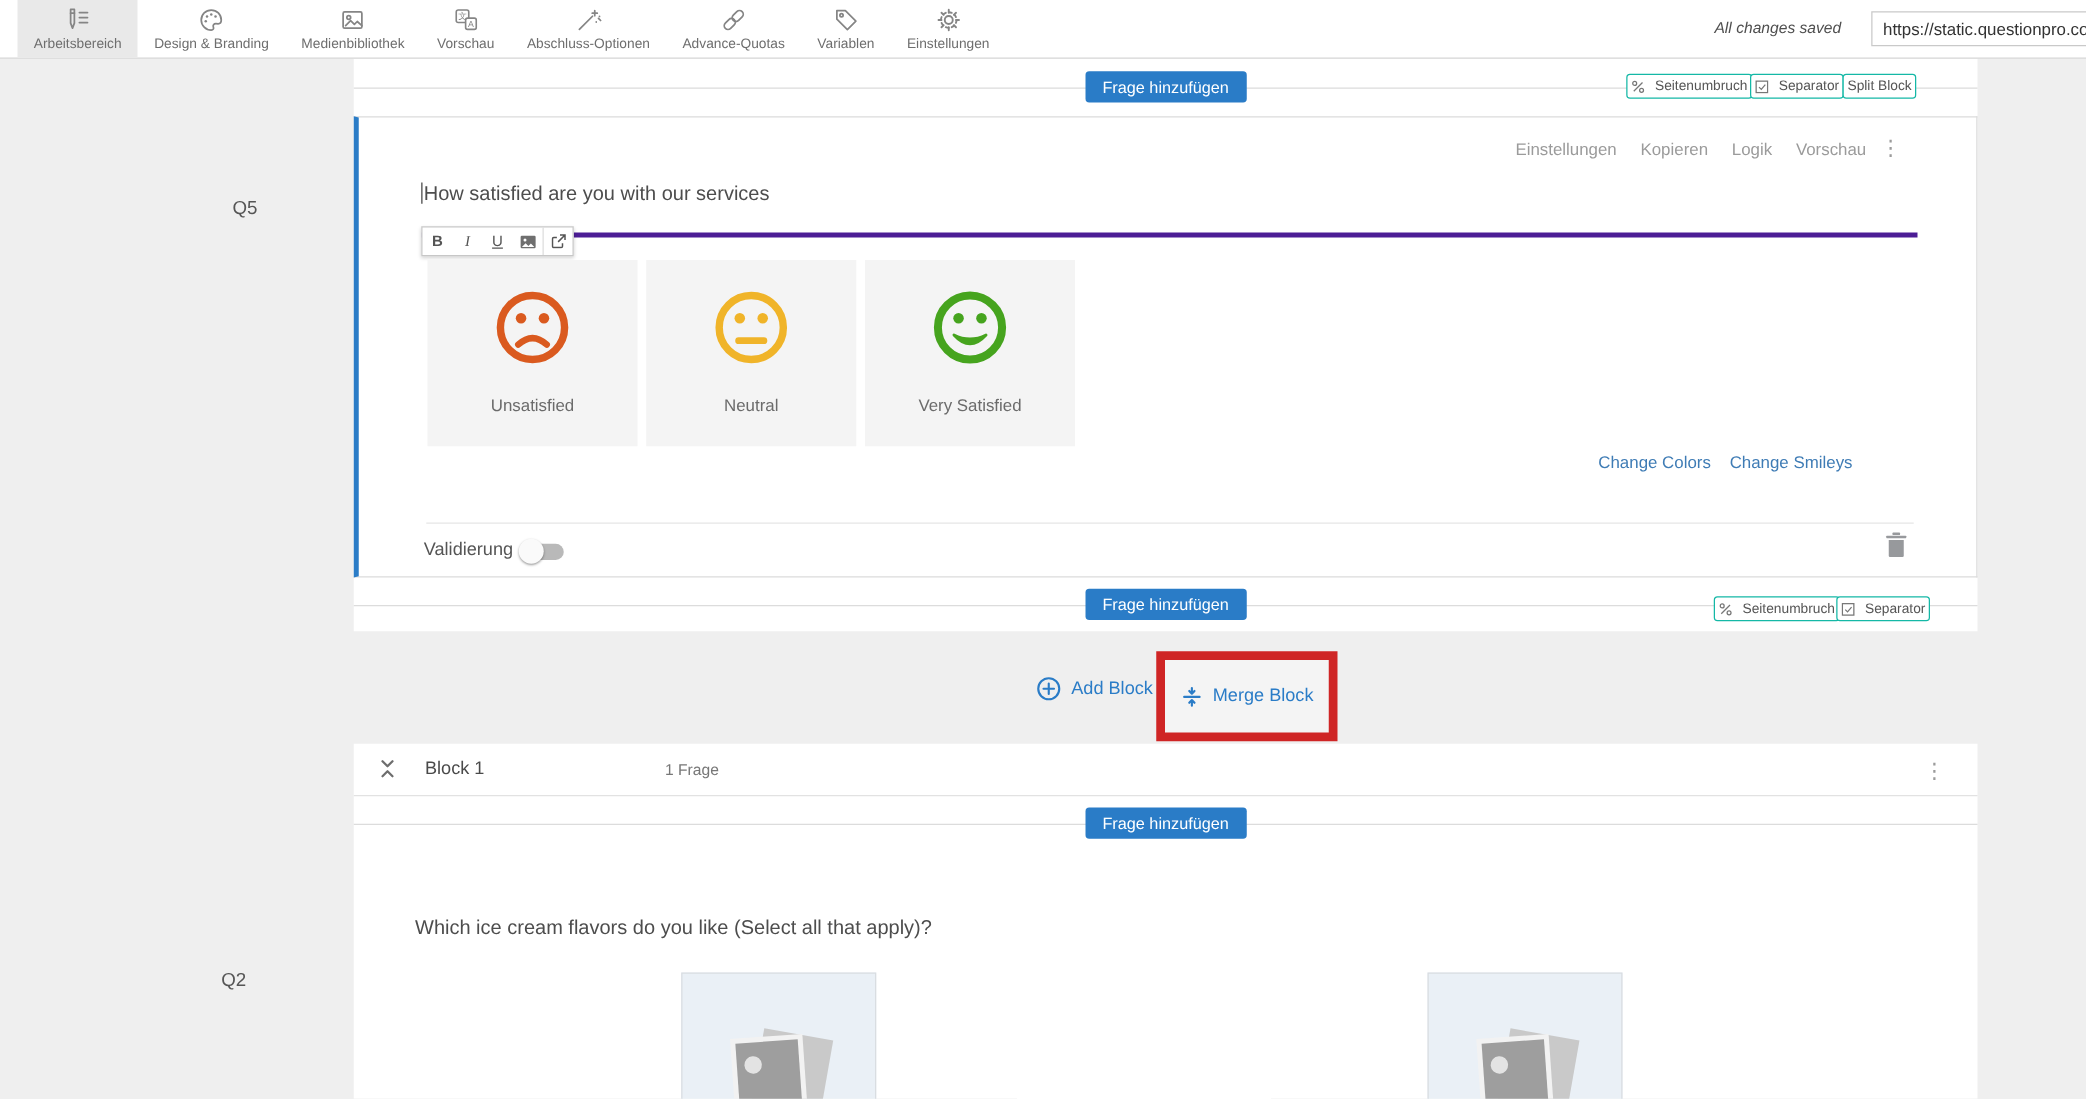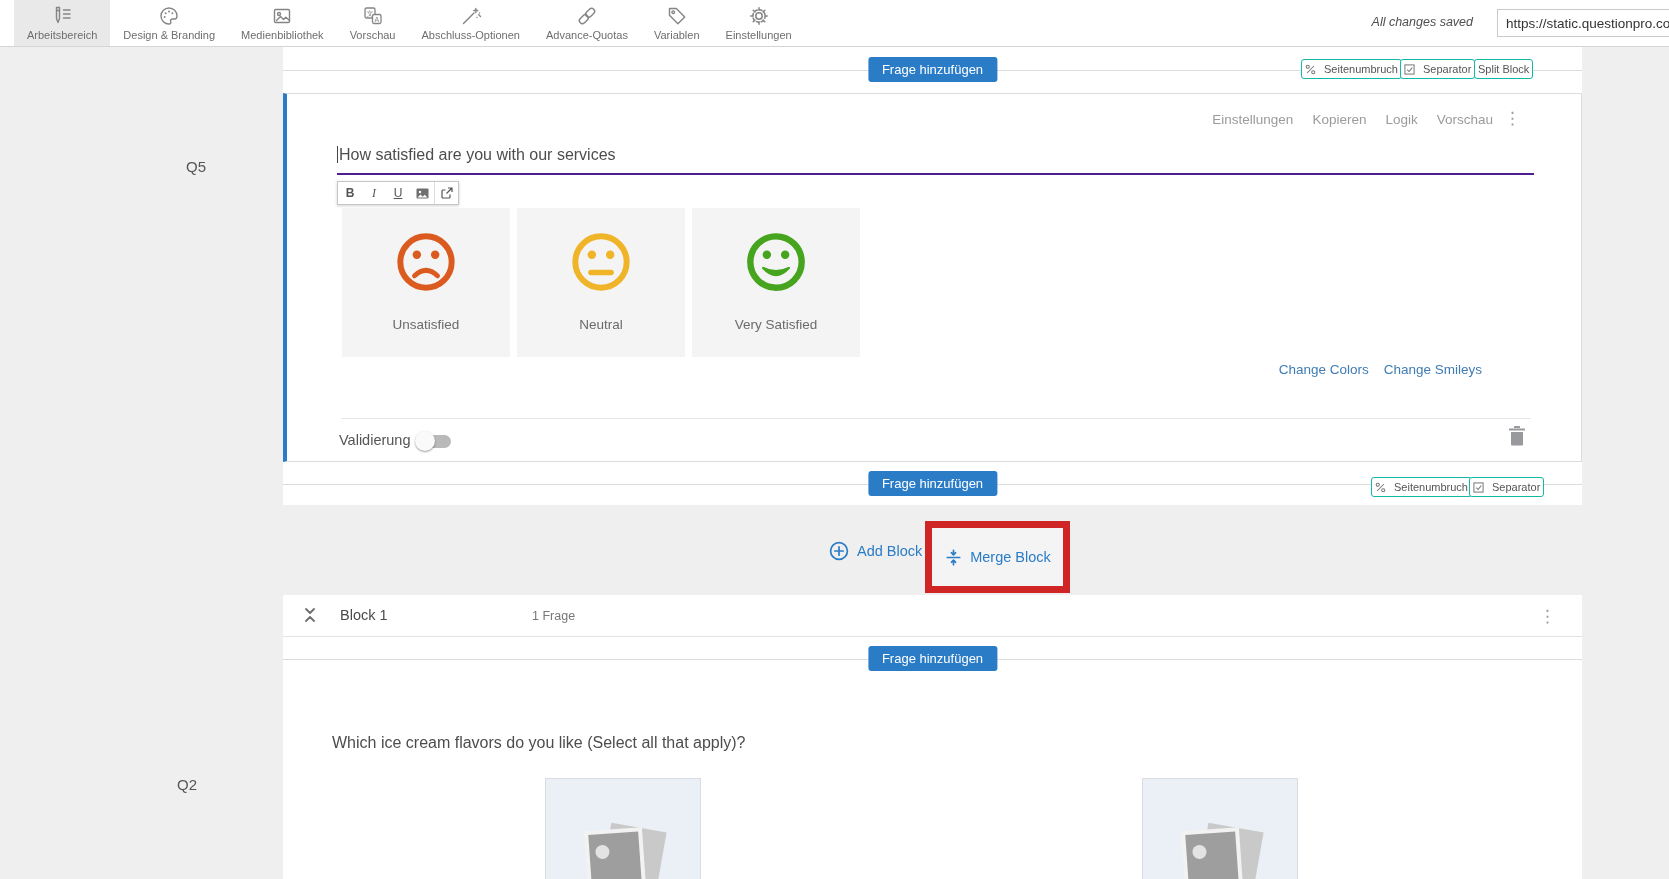--- a/index.html
+++ b/index.html
@@ -38,22 +38,22 @@
   .mini-btn svg { width:11px; height:11px; color:#777; }
 
   
   .qcard { position:absolute; left:0; top:46px; width:1299px; height:369px; background:#fff;
     border:1px solid #dcdcdc; border-left:4px solid #2a7cc7; }
   .card-menu { position:absolute; right:88px; top:18px; display:flex; gap:19px;
     font-size:13.5px; color:#9b9b9b; }
   .card-menu span { cursor:pointer; }
   .kebab { position:absolute; right:60px; top:16px; font-size:17px; color:#9b9b9b;
     cursor:pointer; line-height:18px; }
-  .qtitle { position:absolute; left:50px; top:52px; right:47px; border-bottom:2px solid #4c1d95;
-    padding-bottom:9px; font-size:16px; color:#4d4d4d; }
+  .qtitle { position:absolute; left:50px; top:52px; right:47px; border-bottom:4px solid #4c1d95;
+    padding-bottom:21px; font-size:16px; color:#4d4d4d; }
   .caret { display:inline-block; width:1px; height:17px; background:#444; vertical-align:-3px; margin-right:1px; }
   .fmtbar { position:absolute; left:50px; top:87px; height:24px; background:#fff;
     border:1px solid #c7c7c7; box-shadow:0 1px 3px rgba(0,0,0,.18); display:flex; align-items:center; }
   .fmtbtn { width:24px; height:22px; display:flex; align-items:center; justify-content:center;
     font-size:12px; color:#555; cursor:pointer; }
   .fmtbtn.sep { border-left:1px solid #ddd; }
   .smiley-row { position:absolute; left:55px; top:114px; display:flex; gap:7px; }
   .smiley-card { width:168px; height:149px; background:#f4f4f4; display:flex; flex-direction:column;
     align-items:center; cursor:pointer; }
   .smiley-card svg { width:66px; height:66px; margin-top:21px; }

